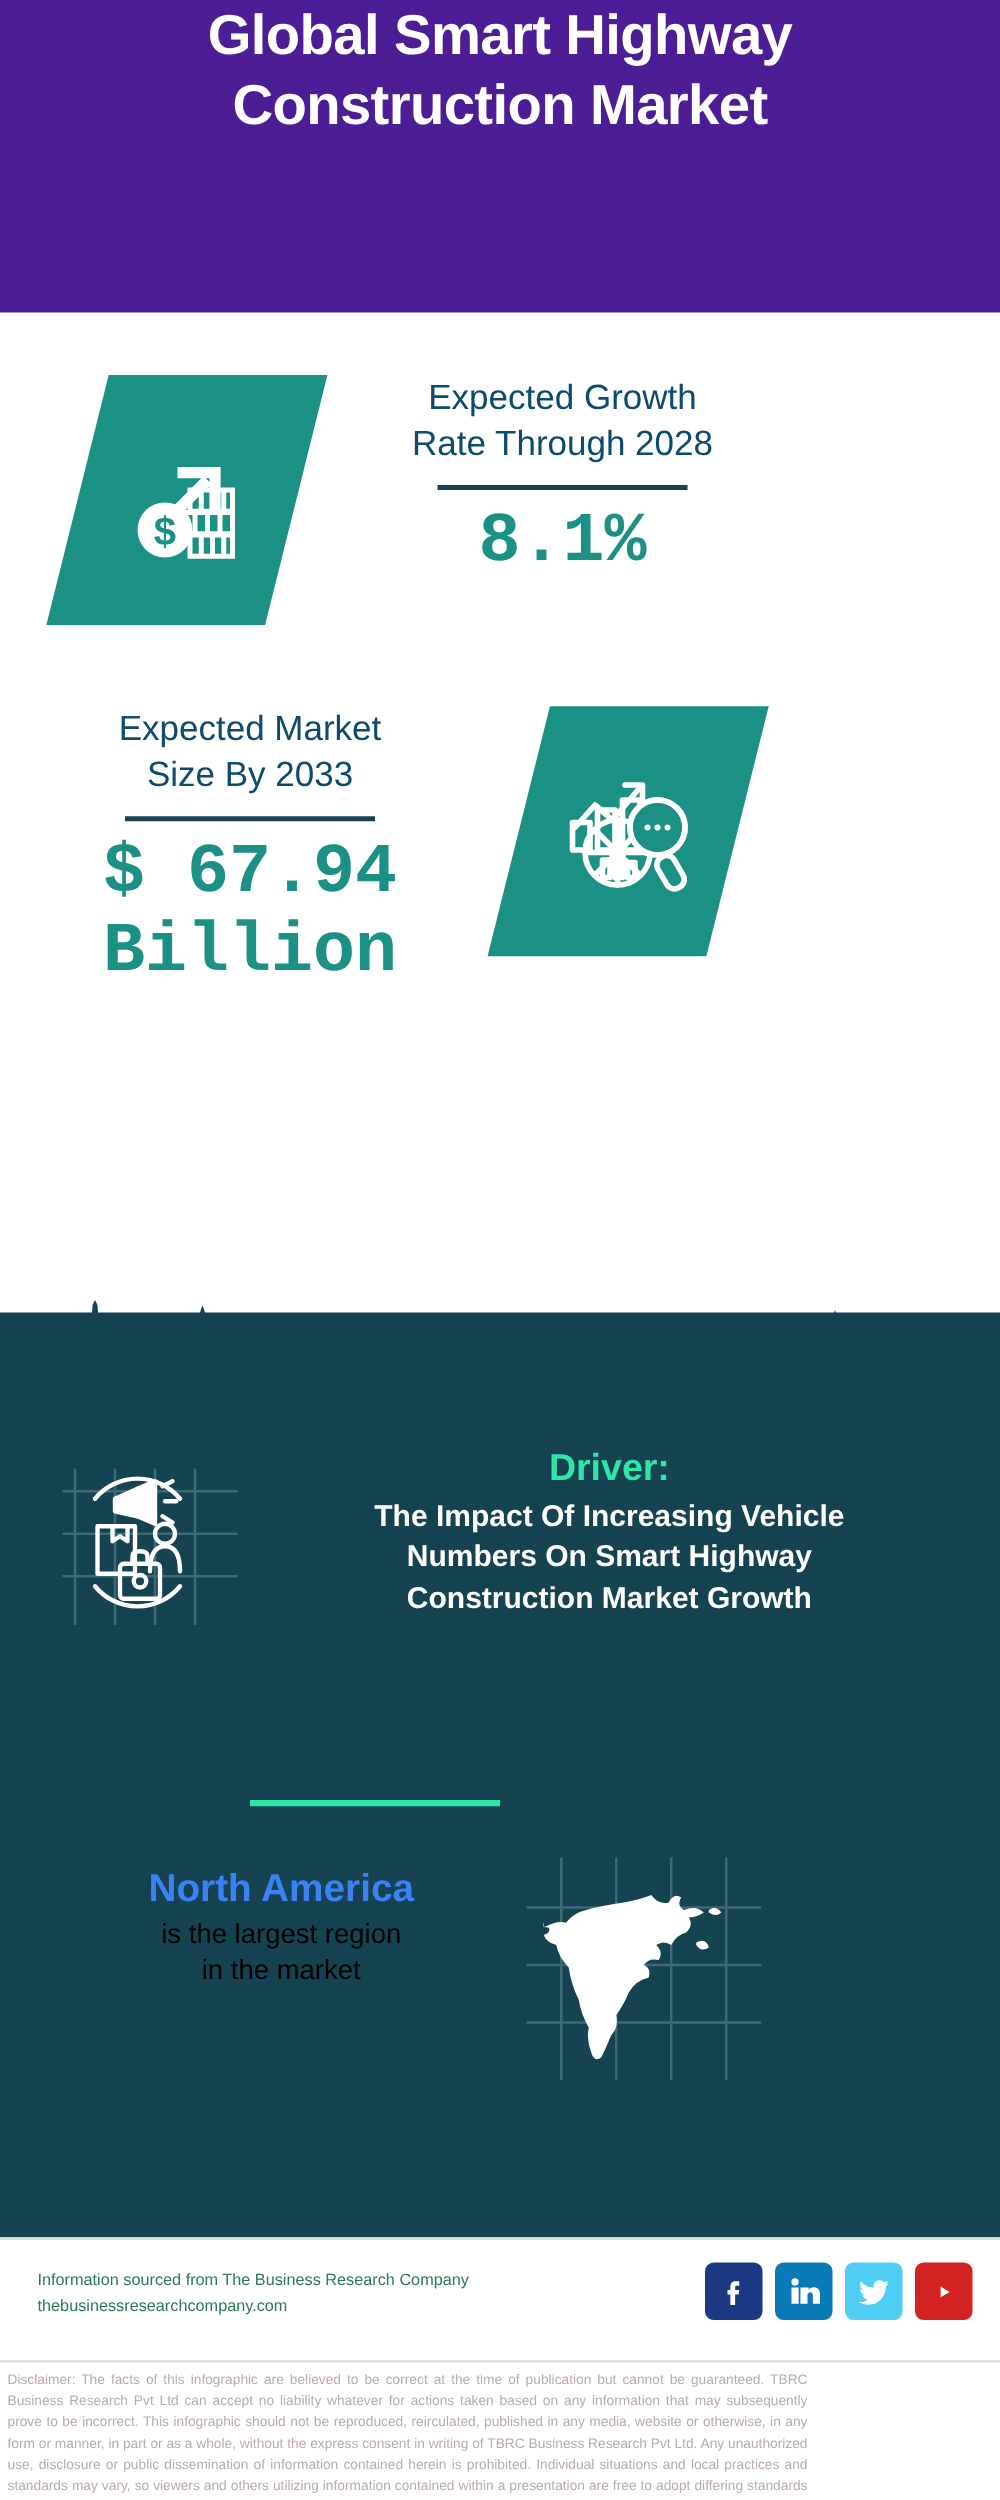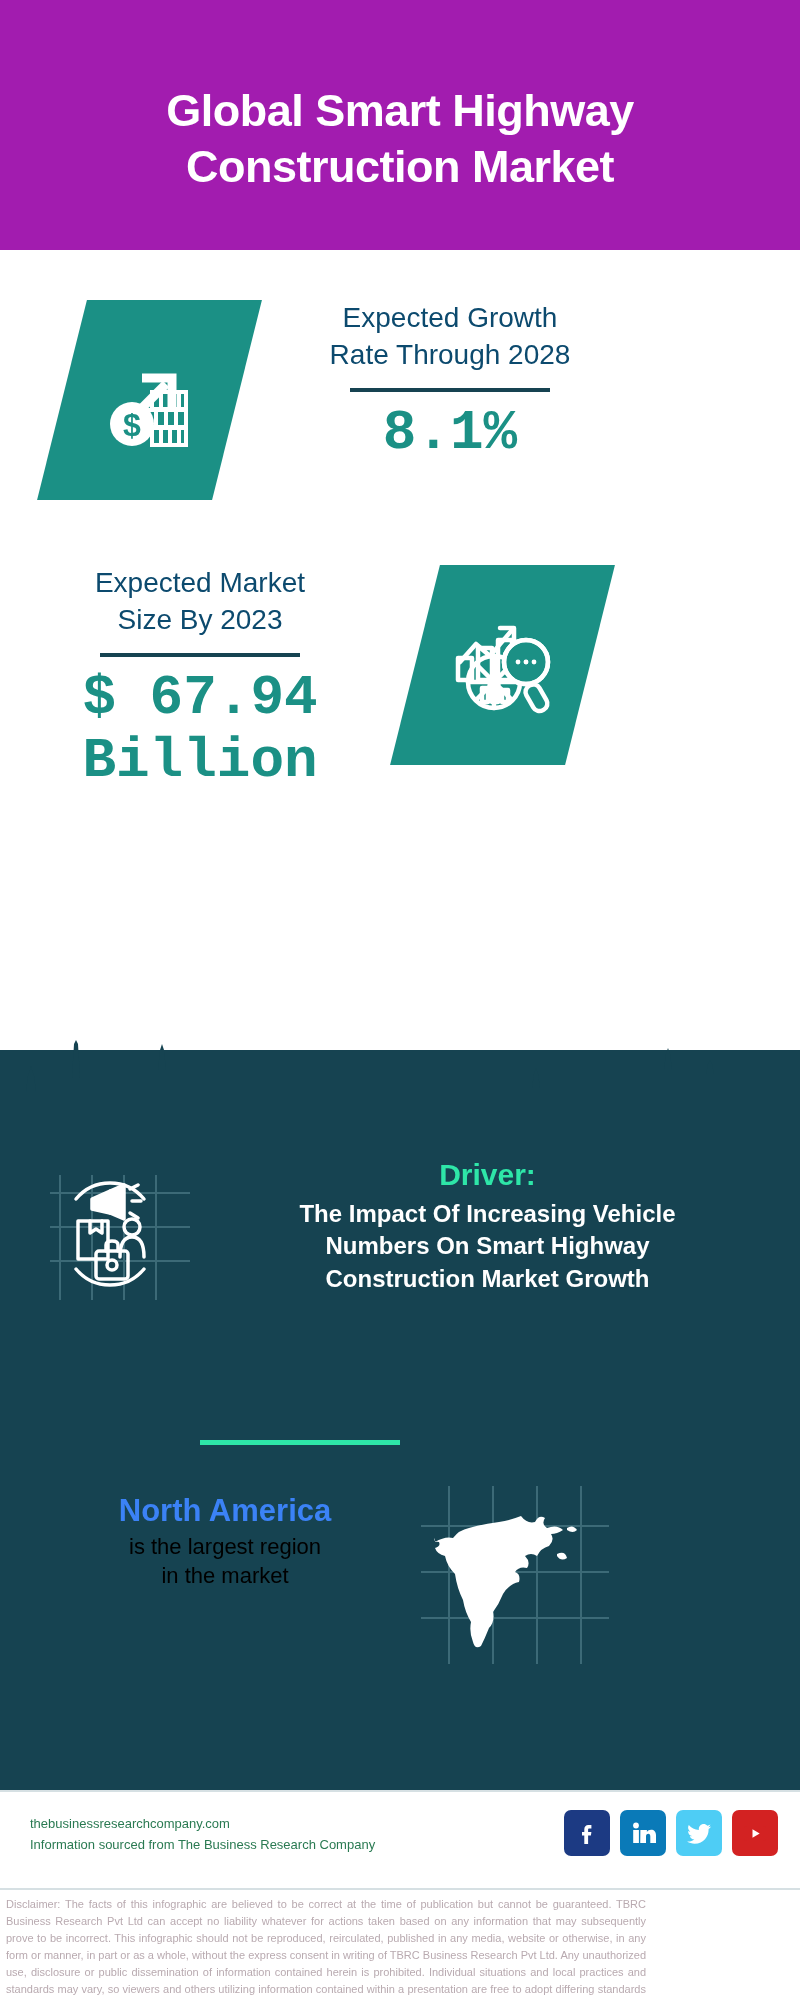--- a/index.html
+++ b/index.html
@@ -8,22 +8,22 @@
     font-family:"Liberation Sans", sans-serif;
     background:#ffffff;
     position:relative;
     overflow:hidden;
   }
   .page { position:relative; width:800px; height:2000px; }
 
   
   .header {
     position:absolute; left:0; top:0; width:800px; height:278px;
-    background:#a21caf;
-    display:flex; align-items:center; justify-content:center;
+    background:#4c1d95;
+    display:flex; align-items:flex-start; justify-content:center;
   }
   .header-title {
     color:#ffffff;
     font-size:45px;
     font-weight:bold;
     line-height:1.25;
     text-align:center;
     letter-spacing:-0.5px;
     padding:0 40px;
     white-space:pre-line;
@@ -195,21 +195,21 @@
       <div class="stat-label">Expected Growth
 Rate Through 2028</div>
       <div class="rule-dark"></div>
       <div class="stat-value">8.1%</div>
     </div>
   </div>
 
   <div class="stat2">
     <div class="stat2-text">
       <div class="stat-label">Expected Market
-Size By 2023</div>
+Size By 2033</div>
       <div class="rule-dark"></div>
       <div class="stat-value">$ 67.94
 Billion</div>
     </div>
     <div class="para-icon para2">
       <svg width="118" height="118" viewBox="0 0 118 118">
         <g fill="none" stroke="#ffffff" stroke-width="4.5" stroke-linecap="round" stroke-linejoin="round">
 
           <polyline points="16,56 32,38 46,50 68,24"></polyline>
           <polyline points="56,22 70,22 70,36"></polyline>
@@ -309,22 +309,22 @@
         </g>
         <path fill="#ffffff" d="M20 62 q10 -6 18 -4 q6 -8 16 -10 q14 -4 30 -6 q12 -2 22 -6 q6 8 14 6 q4 -8 10 -4 q-4 6 2 10 q10 -4 16 2 q-6 4 -12 4 q4 6 -2 12 q-8 2 -12 10 q-6 -4 -12 0 q6 6 2 12 q-8 -2 -12 4 q6 2 4 10 q-10 2 -16 12 q-4 10 -10 18 q2 10 -4 16 q-4 10 -8 18 q-6 4 -8 -4 q-4 -10 -2 -20 q-6 -10 -8 -22 q-6 -12 -8 -26 q-8 -8 -10 -18 q-8 -2 -10 -8 q6 -2 4 -6 q-6 0 -4 -4z"></path>
         <path fill="#ffffff" d="M152 48 q6 -4 10 2 q-4 4 -10 0z"></path>
         <path fill="#ffffff" d="M142 74 q8 -4 10 4 q-6 4 -10 -2z"></path>
       </svg>
     </div>
   </div>
 
   <div class="footer">
     <div class="footer-src">
+      <div>Information sourced from The Business Research Company</div>
       <div>thebusinessresearchcompany.com</div>
-      <div>Information sourced from The Business Research Company</div>
     </div>
     <div class="social">
       <div class="sbtn fb">
         <svg width="28" height="28" viewBox="0 0 28 28">
             <path fill="#ffffff" d="M18.5 6h-3.2c-2.4 0-4 1.7-4 4.3V13H9v3.6h2.3V25h3.8v-8.4h2.8l.5-3.6h-3.3v-2.2c0-.8.3-1.3 1.3-1.3h2V6z"></path>
           </svg>
       </div>
       <div class="sbtn li">
         <svg width="28" height="28" viewBox="0 0 28 28">
             <circle cx="7" cy="6.5" r="2.9" fill="#ffffff"></circle>

